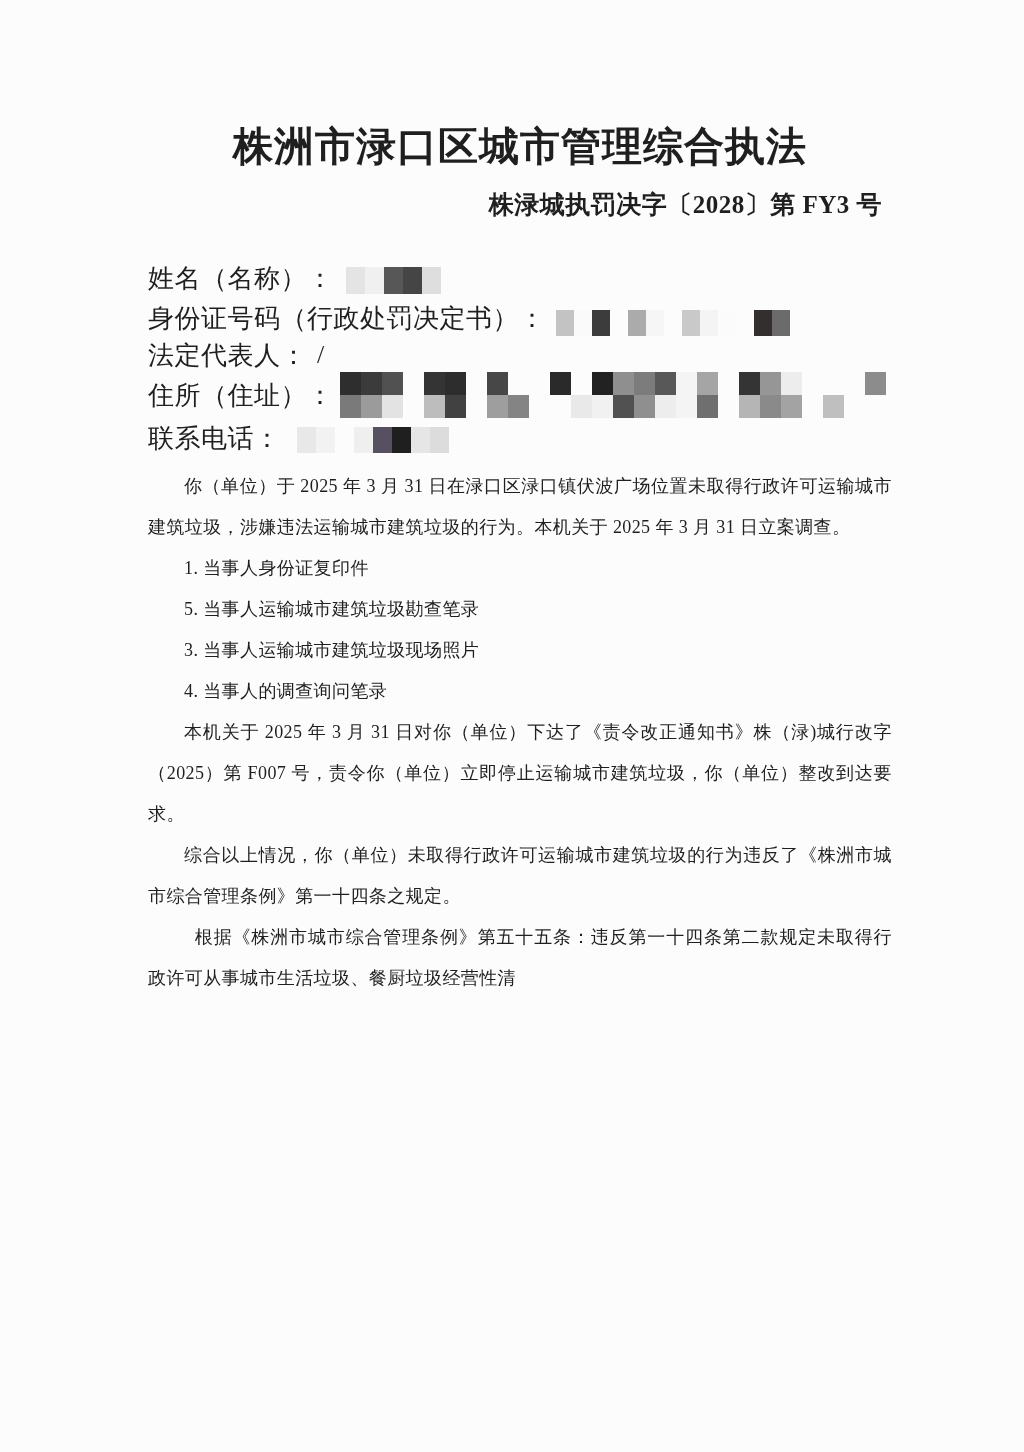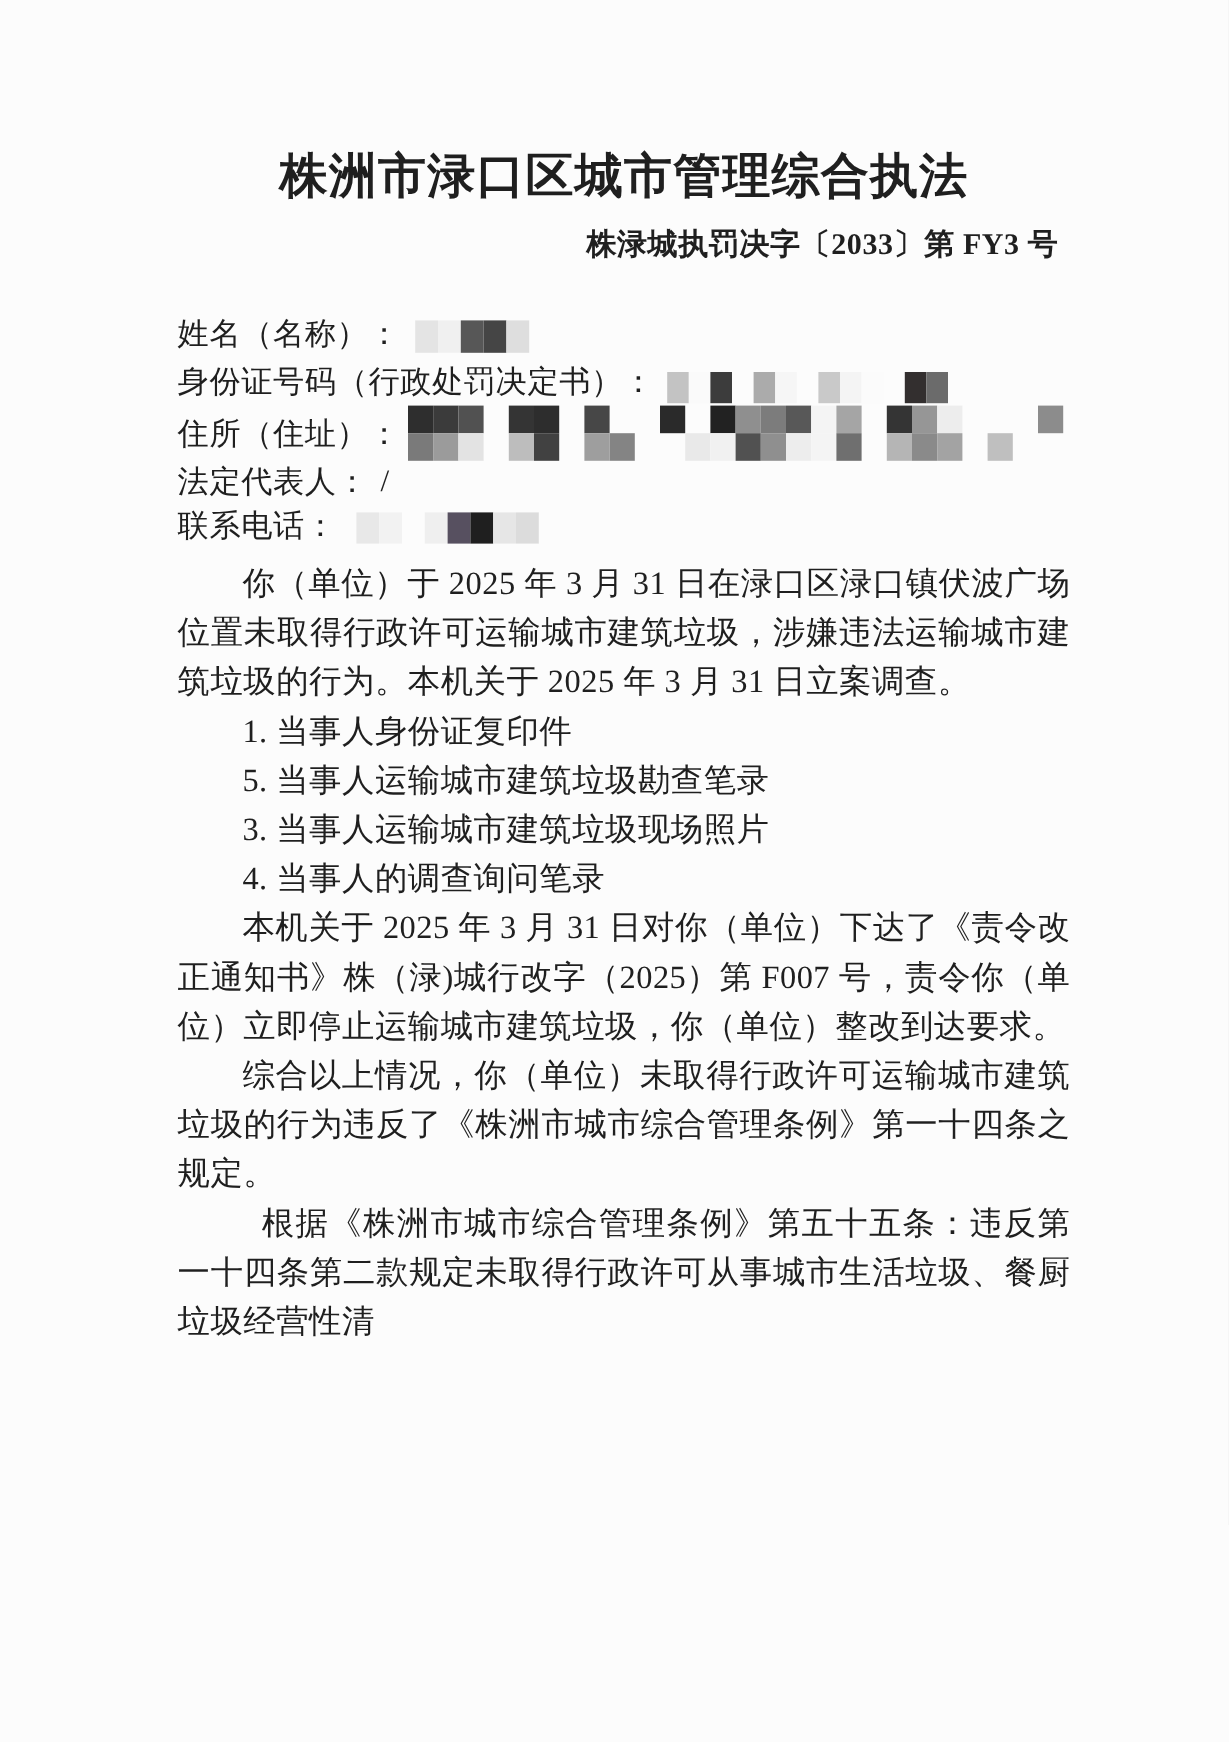--- a/index.html
+++ b/index.html
@@ -46,40 +46,40 @@
   .redaction { display: inline-flex; align-items: flex-start; }
   .redaction.r-name { margin-left: 12px; position: relative; top: 2px; }
   .redaction.r-id { margin-left: 10px; position: relative; top: 5px; }
   .redaction.r-address { margin-left: 6px; }
   .redaction.r-phone { margin-left: 16px; position: relative; top: 2px; }
   .rcol { display: inline-flex; flex-direction: column; }
   .rcell { display: block; width: 100%; }
   .body { margin-top: 8px; }
   .body p {
     margin: 0;
-    font-size: 27px;
+    font-size: 18px;
     line-height: 41px;
     text-align: justify;
     text-indent: 2em;
     letter-spacing: 0.4px;
   }
   .body p.indent-wide { text-indent: 2.6em; }
   .legal-rep-value { margin-left: 10px; }
 </style>
 </head>
 <body>
 
 <div class="page">
   <div class="content">
 
     <div class="title">
       <div>株洲市渌口区城市管理综合执法</div>
     </div>
 
-    <div class="doc-number">株渌城执罚决字〔2033〕第 FY3 号</div>
+    <div class="doc-number">株渌城执罚决字〔2028〕第 FY3 号</div>
 
     <div class="fields">
 
       <div class="field-row">
         <span class="field-label">姓名（名称）：</span>
         <span class="redaction r-name">
             <span class="rcol" style="width: 19px;">
               <span class="rcell" style="height: 27px; background: rgb(228, 228, 228);"></span>
             </span>
             <span class="rcol" style="width: 19px;">
@@ -135,20 +135,25 @@
             </span>
             <span class="rcol" style="width: 18px;">
               <span class="rcell" style="height: 26px; background: rgb(51, 47, 47);"></span>
             </span>
             <span class="rcol" style="width: 18px;">
               <span class="rcell" style="height: 26px; background: rgb(107, 107, 107);"></span>
             </span>
           </span>
       </div>
 
+      <div class="field-row short">
+        <span class="field-label">法定代表人：</span>
+        <span class="legal-rep-value">/</span>
+      </div>
+
       <div class="field-row tall">
         <span class="field-label">住所（住址）：</span>
         <span class="redaction r-address">
             <span class="rcol" style="width: 21px;">
               <span class="rcell" style="height: 23px; background: rgb(46, 46, 46);"></span>
               <span class="rcell" style="height: 23px; background: rgb(122, 122, 122);"></span>
             </span>
             <span class="rcol" style="width: 21px;">
               <span class="rcell" style="height: 23px; background: rgb(59, 59, 59);"></span>
               <span class="rcell" style="height: 23px; background: rgb(155, 155, 155);"></span>
@@ -243,25 +248,20 @@
             </span>
             <span class="rcol" style="width: 21px;">
               <span class="rcell" style="height: 23px; background: transparent;"></span>
               <span class="rcell" style="height: 23px; background: transparent;"></span>
             </span>
             <span class="rcol" style="width: 21px;">
               <span class="rcell" style="height: 23px; background: rgb(140, 140, 140);"></span>
               <span class="rcell" style="height: 23px; background: transparent;"></span>
             </span>
           </span>
-      </div>
-
-      <div class="field-row short">
-        <span class="field-label">法定代表人：</span>
-        <span class="legal-rep-value">/</span>
       </div>
 
       <div class="field-row">
         <span class="field-label">联系电话：</span>
         <span class="redaction r-phone">
             <span class="rcol" style="width: 19px;">
               <span class="rcell" style="height: 26px; background: rgb(232, 232, 232);"></span>
             </span>
             <span class="rcol" style="width: 19px;">
               <span class="rcell" style="height: 26px; background: rgb(242, 242, 242);"></span>

